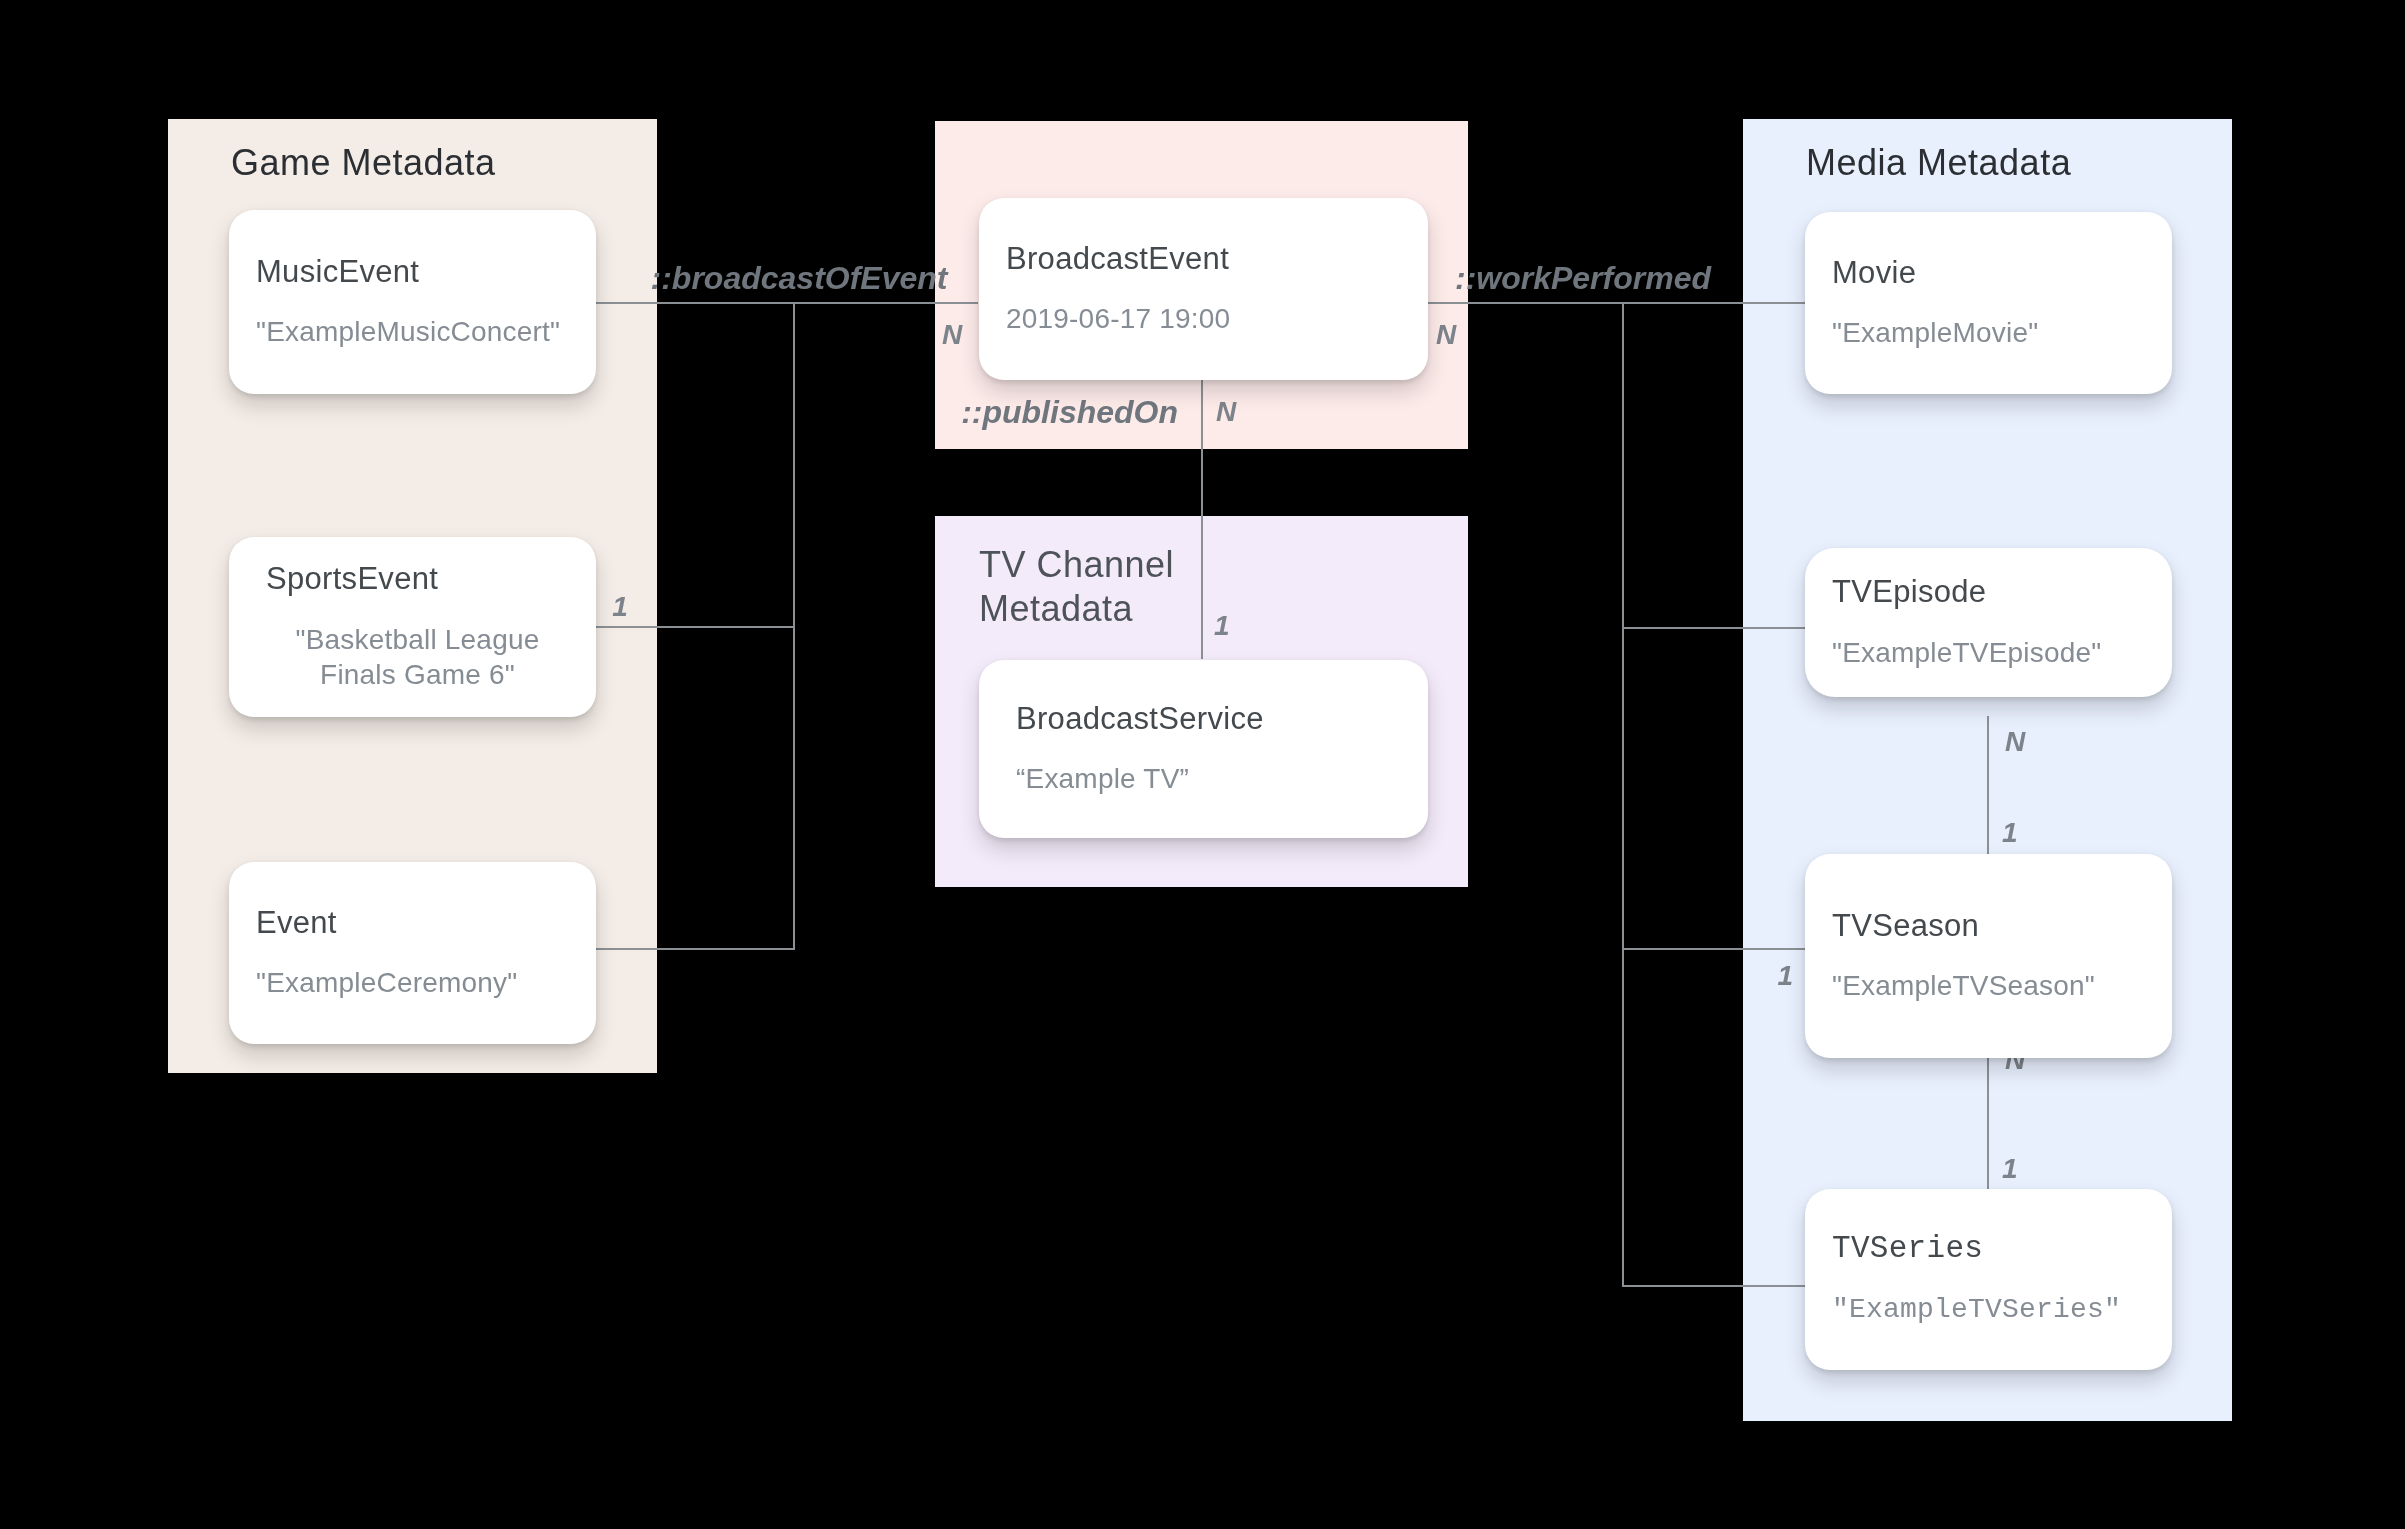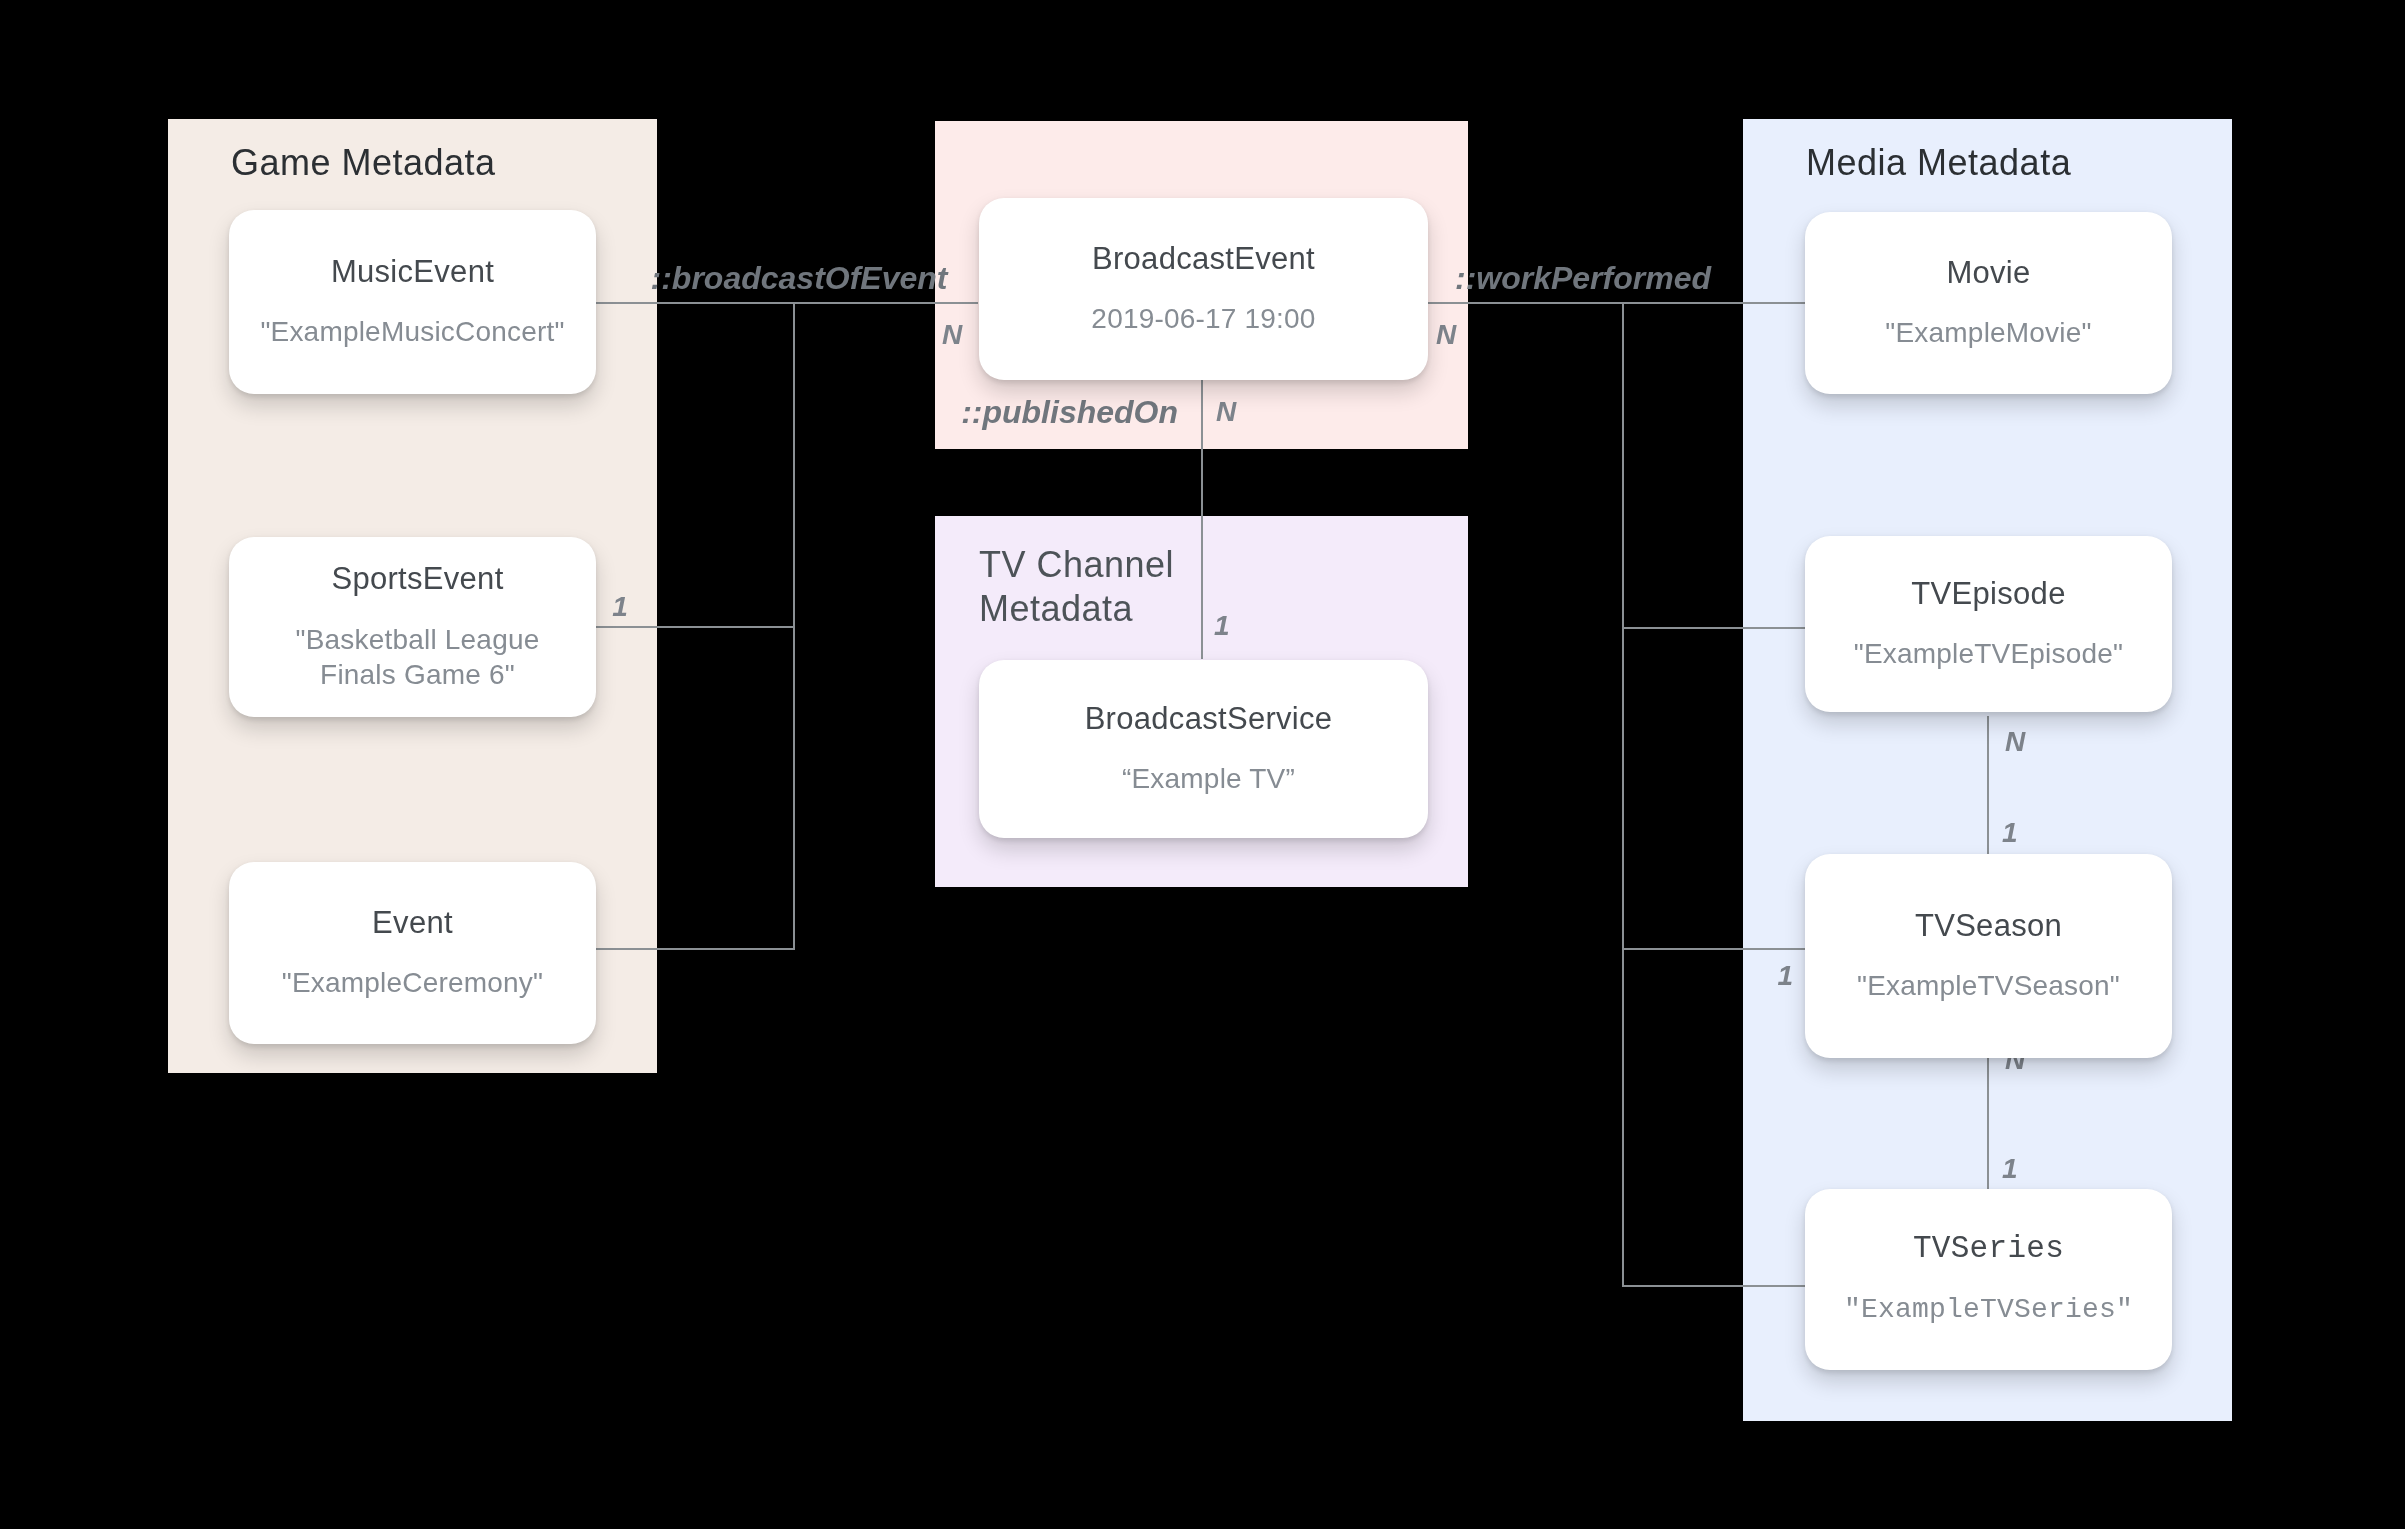--- a/index.html
+++ b/index.html
@@ -27,21 +27,21 @@
     line-height: 1.22;
   }
   .panel-title.light { color: var(--tvPanelTitle, #4d5358); }
   .node {
     position: absolute;
     background: var(--nodeBackground, #fff);
     border-radius: 25px;
     box-shadow: 0 11.5px 21px rgba(0,0,0,0.16), 0 2.9px 5.7px rgba(0,0,0,0.10);
     display: flex;
     flex-direction: column;
-    align-items: center;
+    align-items: flex-start;
     justify-content: center;
     gap: 25px;
     padding: 0 27px;
     box-sizing: border-box;
     text-align: center;
   }
   .node-title {
     font-size: 31px;
     color: var(--nodeTitle, #44494e);
     letter-spacing: 0.3px;
@@ -140,21 +140,21 @@
 
   <div class="node" style="left:979px; top:660px; width:449px; height:178px;padding-left:37px;">
     <div class="node-title">BroadcastService</div>
     <div class="node-value">“Example TV”</div>
   </div>
 
   <div class="node" style="left:1805px; top:212px; width:367px; height:182px;">
     <div class="node-title">Movie</div>
     <div class="node-value">"ExampleMovie"</div>
   </div>
-  <div class="node" style="left:1805px; top:536px; width:367px; height:176px;">
+  <div class="node" style="left:1805px; top:548px; width:367px; height:149px;border-radius:30px;">
     <div class="node-title">TVEpisode</div>
     <div class="node-value">"ExampleTVEpisode"</div>
   </div>
   <div class="node" style="left:1805px; top:854px; width:367px; height:204px;">
     <div class="node-title">TVSeason</div>
     <div class="node-value">"ExampleTVSeason"</div>
   </div>
   <div class="node" style="left:1805px; top:1189px; width:367px; height:181px;font-family:Liberation Mono, monospace;">
     <div class="node-title">TVSeries</div>
     <div class="node-value">"ExampleTVSeries"</div>

